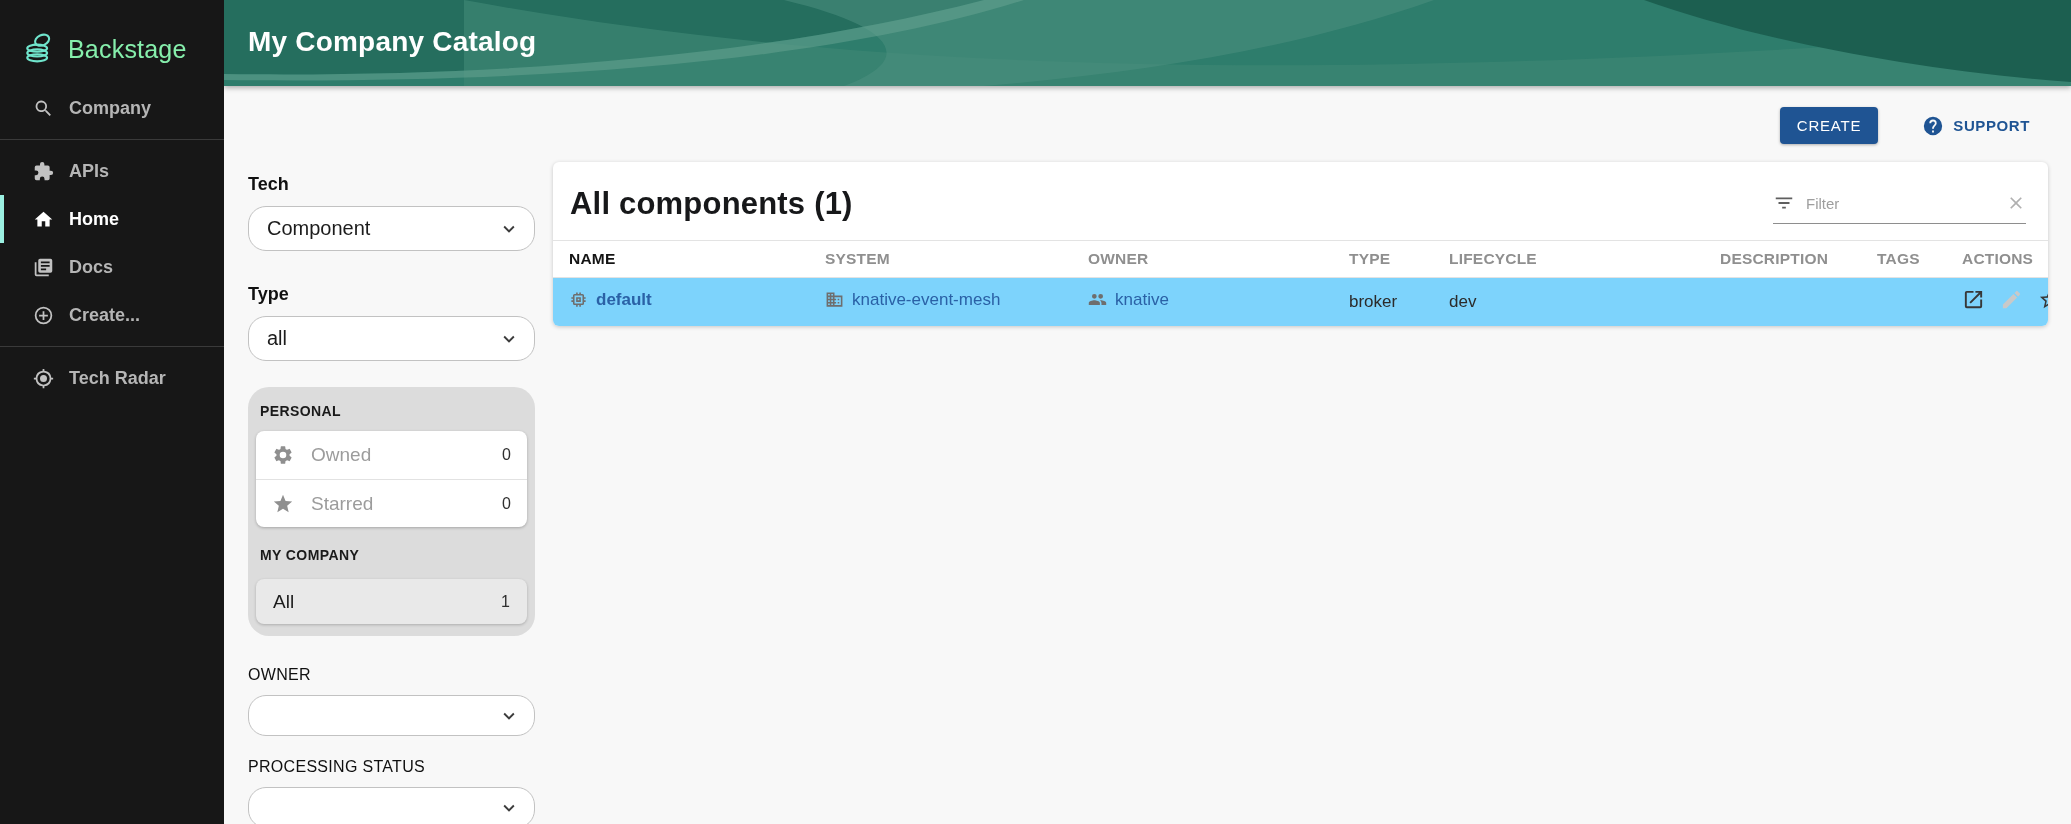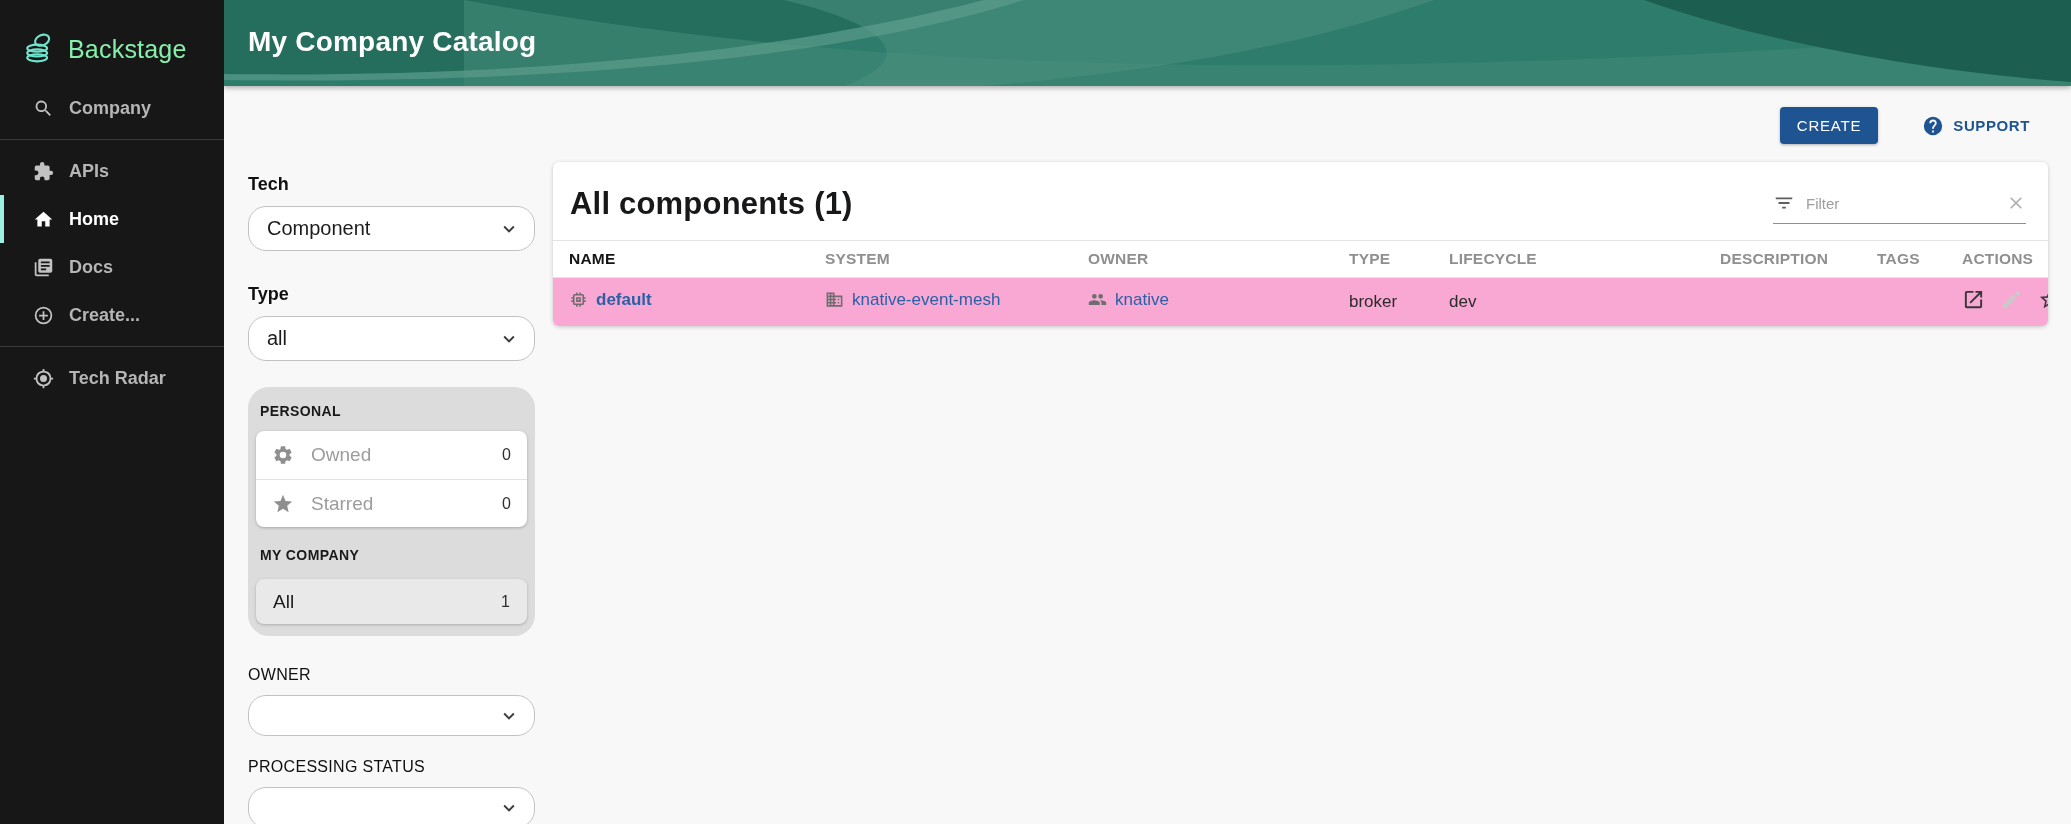--- a/index.html
+++ b/index.html
@@ -137,21 +137,21 @@
   table.catalog { width:100%; border-collapse:collapse; table-layout:fixed; }
   thead th {
     border-top:1px solid #e3e3e3; border-bottom:1px solid #e3e3e3;
     height:37px; padding:0 16px; text-align:left;
     font-size:15.5px; font-weight:700; letter-spacing:0.2px; color:#8f8f8f;
     white-space:nowrap;
   }
   thead th.primary { color:#141414; }
   thead th.actions-col { text-align:right; }
   tbody td {
-    background:#f9a8d4; height:48px; padding:0 16px;
+    background:#7dd3fc; height:48px; padding:0 16px;
     font-size:17px; color:#2b2b2b; white-space:nowrap; overflow:hidden;
   }
   .cell-link {
     display:inline-flex; align-items:center; gap:8px;
     color:#2a61a6; text-decoration:none; cursor:pointer;
   }
   .cell-link .licon { width:19px; height:19px; color:#6e6e6e; flex:0 0 auto; }
   .cell-link.bold { font-weight:700; }
   td.actions-cell { text-align:right; }
   .action-icons { display:inline-flex; align-items:center; gap:15px; }

